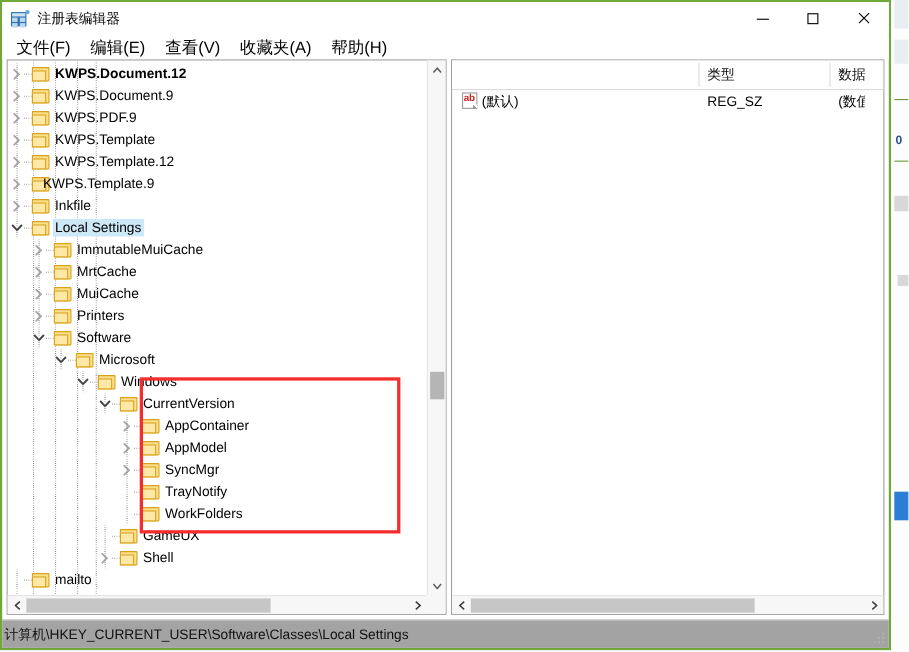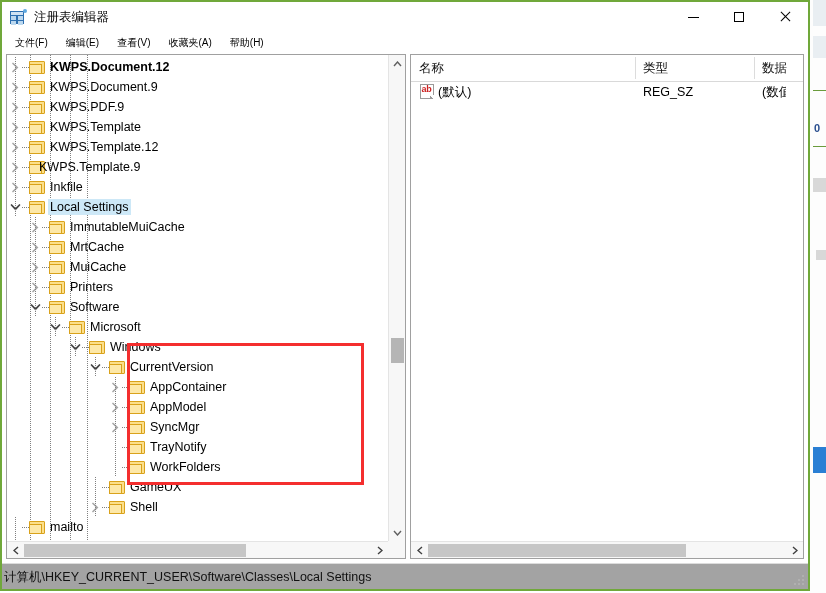--- a/index.html
+++ b/index.html
@@ -63,21 +63,21 @@
   .ico-max { width: 10px; height: 10px; border: 1px solid #000; box-sizing: border-box; }
   .ico-close { position: relative; width: 12px; height: 12px; }
   .ico-close:before, .ico-close:after {
     content:""; position:absolute; left:0; top:5px; width:13px; height:1px; background:#000;
   }
   .ico-close:before { transform: rotate(45deg); }
   .ico-close:after  { transform: rotate(-45deg); }
 
   
   .menubar { height: 22px; display: flex; align-items: center; padding-left: 4px; background:#fff; }
-  .menu-item { font-size: 10px; color: #000; padding: 2px 9px; }
+  .menu-item { font-size: 15px; color: #000; padding: 2px 9px; }
 
   
   .panes { position: absolute; left: 4px; top: 52px; right: 4px; bottom: 30px; }
 
   .pane {
     position: absolute; top: 0; bottom: 0;
     border: 1px solid #a0a0a0; background: #fff; box-sizing: border-box;
   }
   .pane-left  { left: 0; width: 400px; }
   .pane-right { left: 404px; right: 0; }
@@ -589,21 +589,20 @@
             <svg width="6" height="9" viewBox="0 0 6 9">
                 <path d="M1 1 L5 4.5 L1 8" stroke="#404040" stroke-width="1.4" fill="none"></path>
               </svg>
           </div>
         </div>
         <div class="corner-box"></div>
       </div>
 
       <div class="pane pane-right">
         <div class="lv-header">
-          <div class="lv-col" style="left:0; width:224px;">名称</div>
           <div class="lv-div" style="left:224px;"></div>
           <div class="lv-col" style="left:224px; width:119px;">类型</div>
           <div class="lv-div" style="left:343px;"></div>
           <div class="lv-col" style="left:343px; right:0;">数据</div>
         </div>
 
         <div class="lv-body">
           <div class="lv-row" style="top:0;">
             <div class="ab-icon">
               <div class="page"></div>

